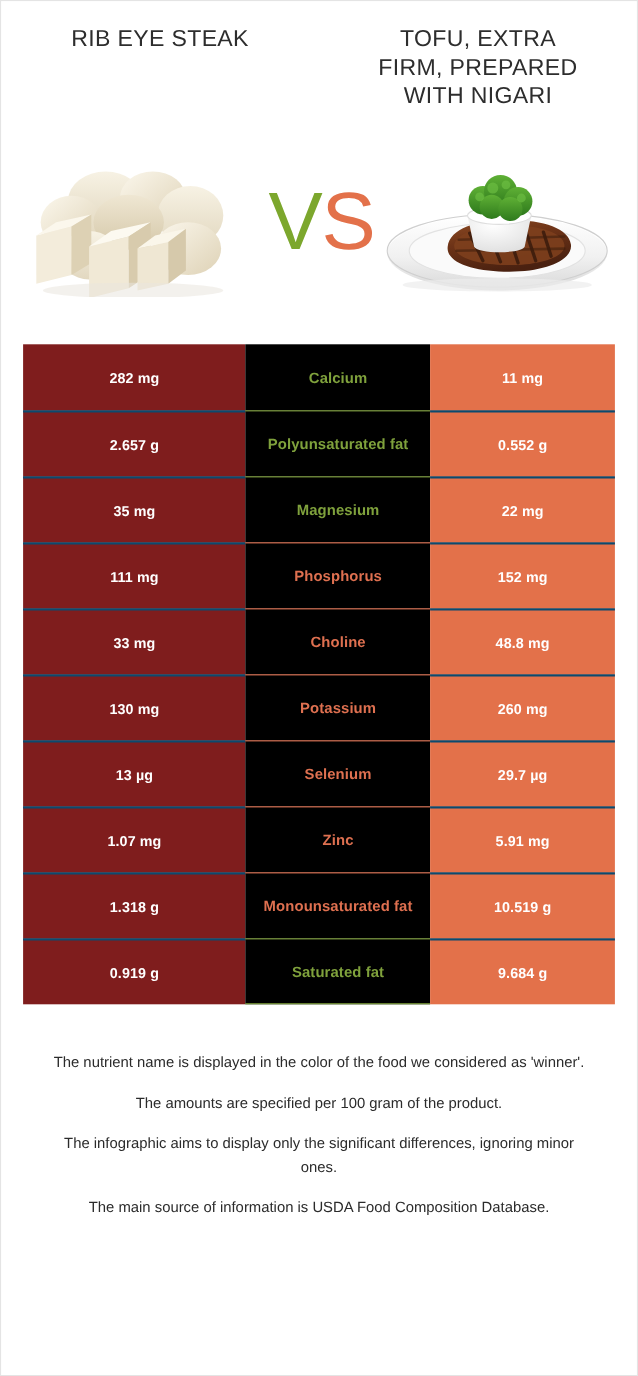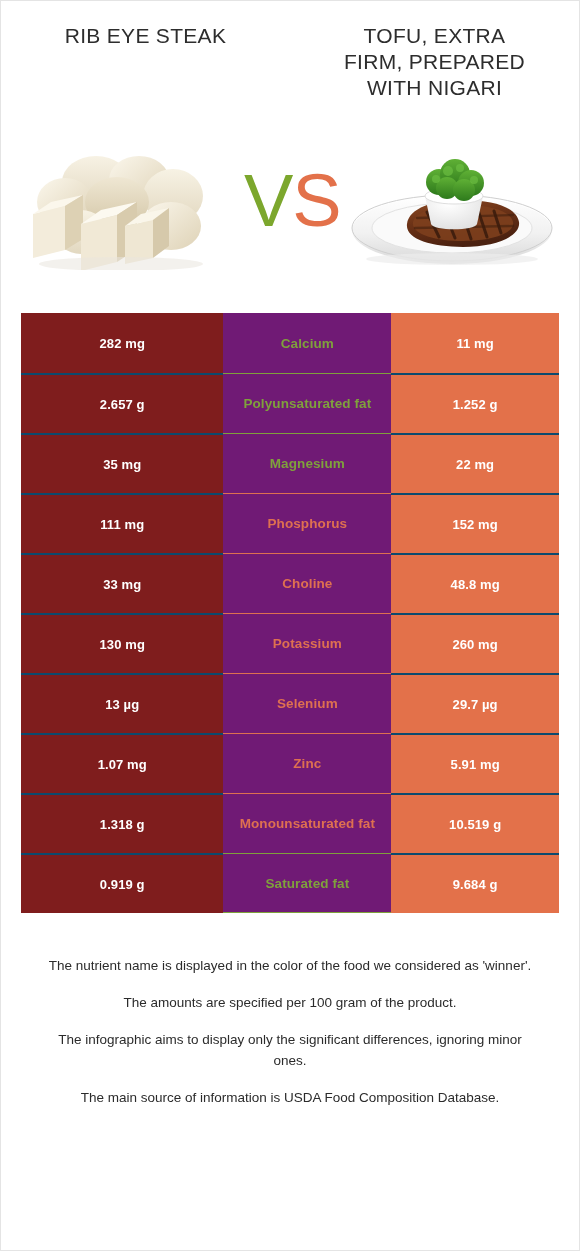--- a/index.html
+++ b/index.html
@@ -60,21 +60,21 @@
   
   .table { margin:18px 20px 0 20px; width:538px; }
   .row { display:flex; height:60px; }
   .cell {
     display:flex; align-items:center; justify-content:center;
     font-size:13px; font-weight:bold; letter-spacing:0.1px;
   }
   .cell.left  { width:216px; background:#7f1d1d; color:#ffffff; }
   .cell.right { width:179px; background:#E3714A; color:#ffffff; }
   .cell.mid {
-    width:179px; background:#701a75;
+    width:179px; background:#000000;
     font-size:13.5px; font-weight:bold;
   }
   
   .row + .row .cell.left,
   .row + .row .cell.right { border-top:2px solid #0c4a6e; }
   
   .row + .row .cell.mid { border-top:1px solid currentColor;text-align:right; }
   .row:last-child .cell.mid { border-bottom:1px solid currentColor; }
 
   .mid.win-green { color:#7FA13C; }
@@ -223,21 +223,21 @@
 
 <div class="table">
     <div class="row">
       <div class="cell left">282 mg</div>
       <div class="cell mid win-green">Calcium</div>
       <div class="cell right">11 mg</div>
     </div>
     <div class="row">
       <div class="cell left">2.657 g</div>
       <div class="cell mid win-green">Polyunsaturated fat</div>
-      <div class="cell right">1.252 g</div>
+      <div class="cell right">0.552 g</div>
     </div>
     <div class="row">
       <div class="cell left">35 mg</div>
       <div class="cell mid win-green">Magnesium</div>
       <div class="cell right">22 mg</div>
     </div>
     <div class="row">
       <div class="cell left">111 mg</div>
       <div class="cell mid win-orange">Phosphorus</div>
       <div class="cell right">152 mg</div>

